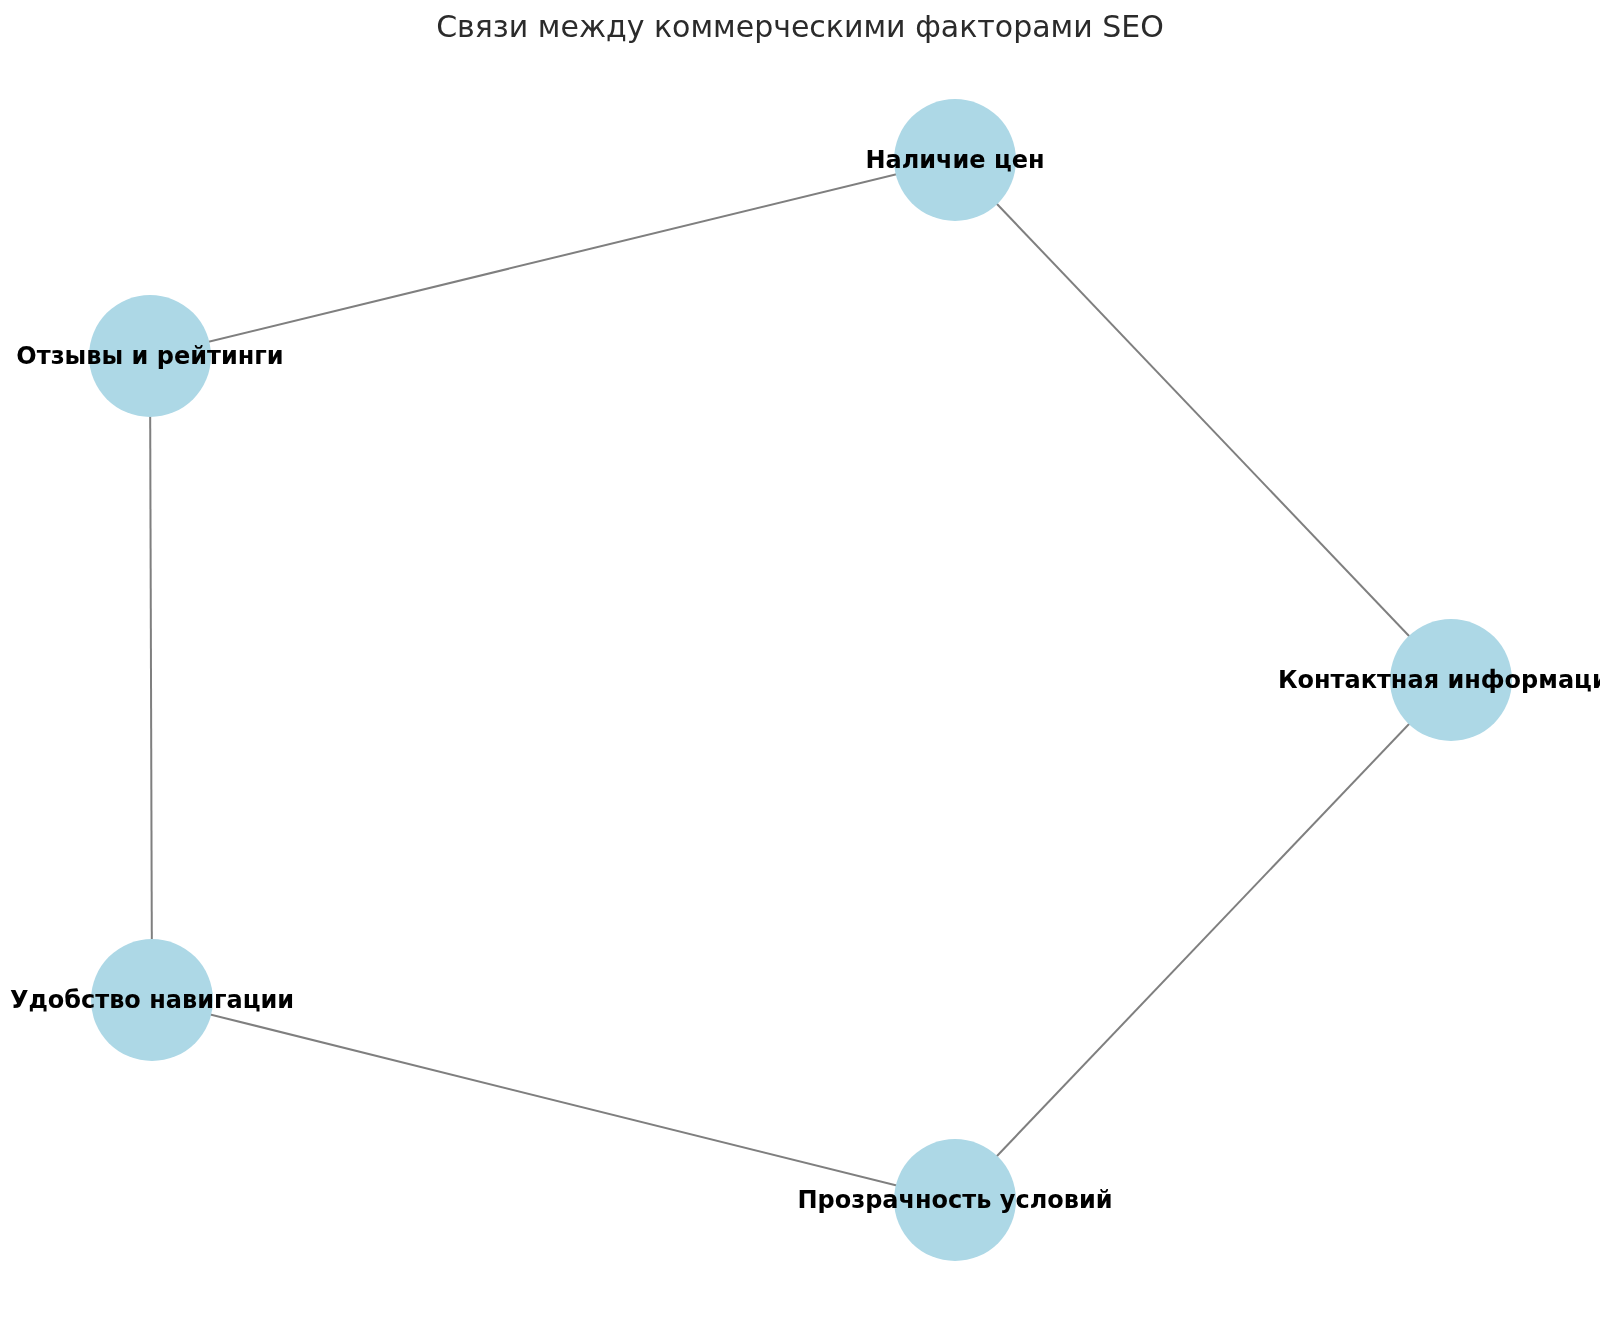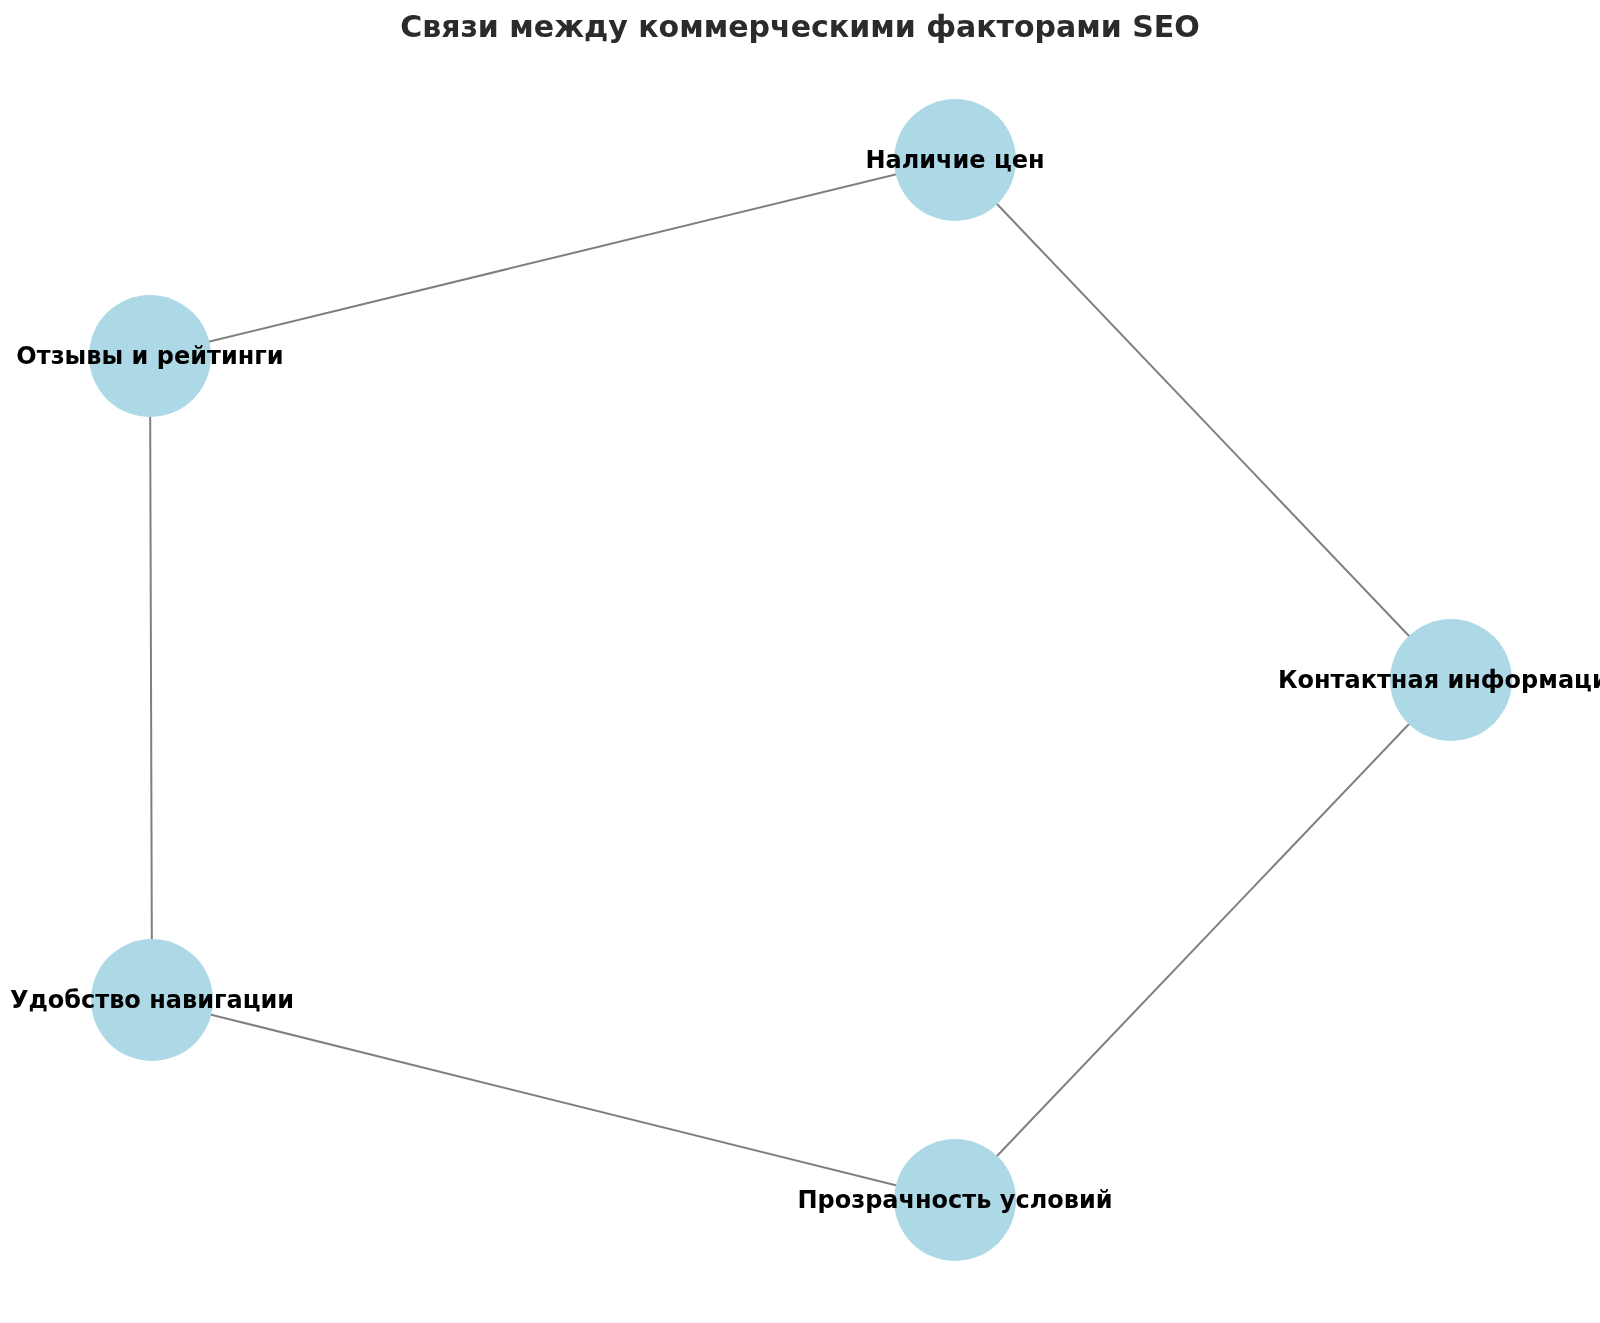--- a/index.html
+++ b/index.html
@@ -19,21 +19,21 @@
     height: 1323px;
     background: #ffffff;
   }
   .figure-title {
     position: absolute;
     top: 9px;
     left: 0;
     width: 100%;
     text-align: center;
     font-size: 30px;
-    font-weight: 700;
+    font-weight: 400;
     color: #2b2b2b;
     white-space: nowrap;
   }
   svg.graph {
     position: absolute;
     left: 0;
     top: 0;
     width: 1600px;
     height: 1323px;
     overflow: hidden;

